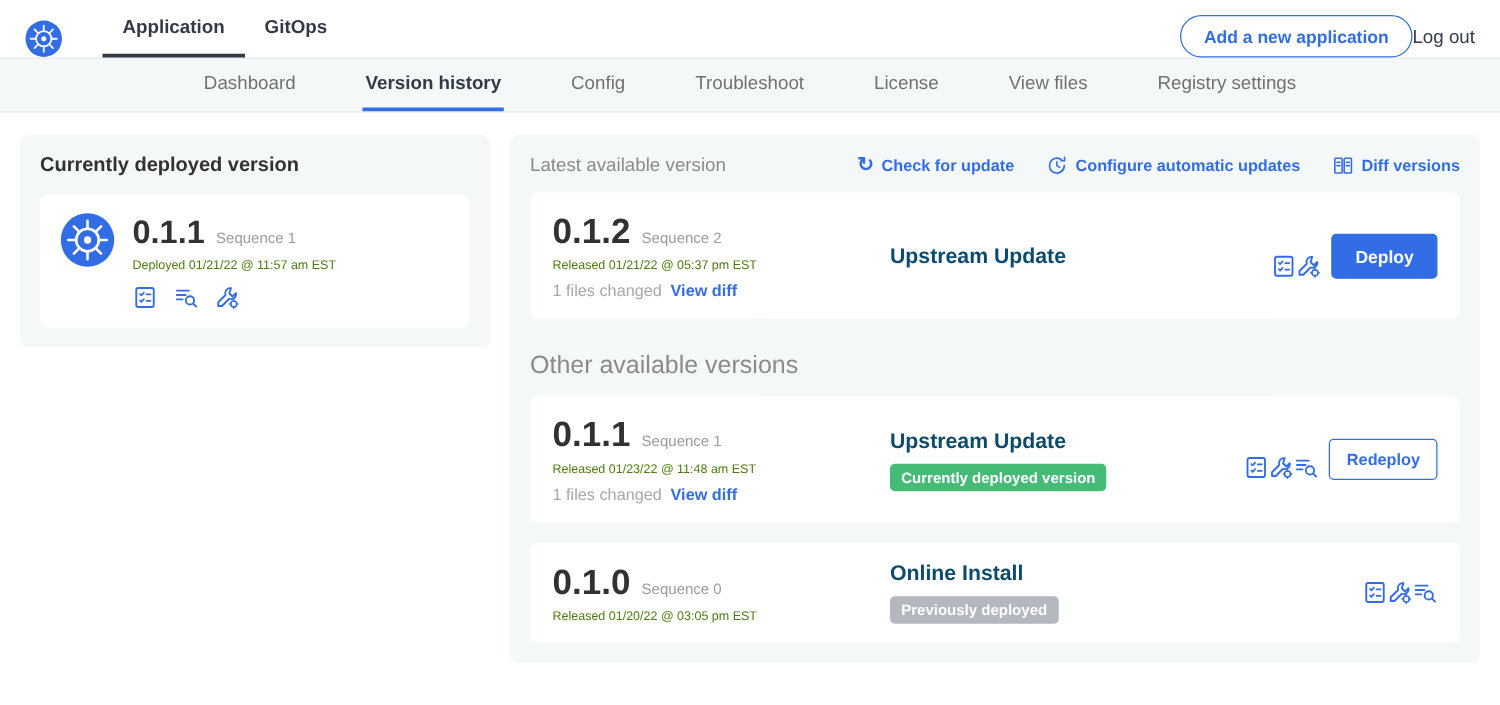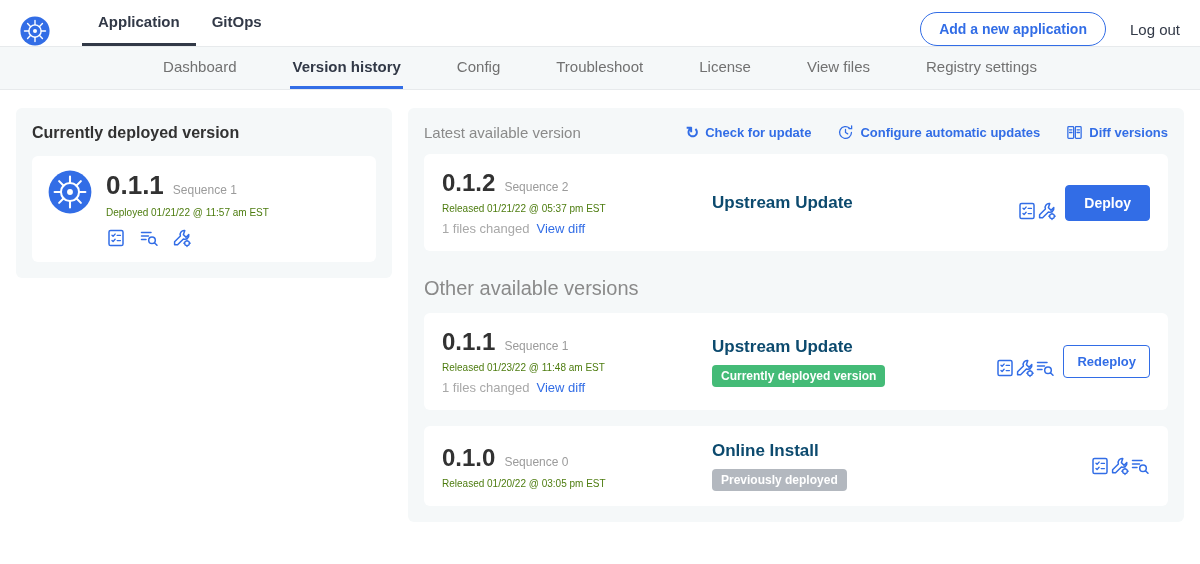--- a/index.html
+++ b/index.html
@@ -6,57 +6,57 @@
   html,body{width:1200px;height:564px}
   body{font-family:"Liberation Sans",sans-serif;background:#fff;color:#323232;overflow:hidden}
 
   
   .topbar{display:flex;align-items:flex-end;height:46px;padding:0 20px;background:#fff}
   .k8s-badge{width:30px;height:30px;flex:0 0 auto;display:block}
   .k8s-badge.big{width:44px;height:44px}
   .top-tabs{display:flex;height:100%;margin-left:32px}
   .top-tab{display:flex;align-items:center;height:100%;padding:0 16px;font-size:15px;font-weight:700;color:#323947;border-bottom:3px solid transparent;cursor:pointer}
   .top-tab.active{border-bottom-color:#323947}
-  .top-right{margin-left:auto;display:flex;align-items:center;gap:24px}
+  .top-right{margin-left:auto;display:flex;align-items:center;}
   .add-app-btn{border:1px solid var(--accent);color:var(--accent);background:#fff;border-radius:17px;padding:8px 18px;font-size:14px;font-weight:700;cursor:pointer;font-family:inherit}
   .logout{font-size:15px;color:#323947;cursor:pointer}
 
   
   .subnav{height:44px;background:#f5f8f9;border-top:1px solid #e7eaec;border-bottom:1px solid #e7eaec;display:flex;justify-content:center;gap:52px}
   .subnav-item{display:flex;align-items:center;padding:0 2px;font-size:15px;color:#717171;border-bottom:3px solid transparent;cursor:pointer}
   .subnav-item.active{color:#323947;font-weight:700;border-bottom-color:var(--accent)}
 
   
   .content{display:flex;align-items:flex-start;gap:16px;padding:18px 16px}
   .panel{background:#f5f8f9;border-radius:6px;padding:16px}
   .deployed-panel{width:376px;flex:0 0 auto}
   .deployed-panel h2{font-size:16px;font-weight:700;color:#323232}
   .card{background:#fff;border-radius:6px}
   .deployed-card{margin-top:14px;padding:14px 16px;display:flex;gap:14px}
   .dep-col{display:flex;flex-direction:column}
   .ver-line{display:flex;align-items:baseline}
-  .ver{font-size:24px;font-weight:700;color:#323232}
+  .ver{font-size:28px;font-weight:700;color:#323232}
   .ver.big{font-size:26px}
   .seq{font-size:12px;color:#9b9b9b;margin-left:9px}
   .muted{font-size:10px;color:#4d7c0f;margin-top:6px}
   .icon-row{display:flex;gap:13px;margin-top:10px}
   .icon{width:20px;height:20px;color:var(--accent);cursor:pointer;flex:0 0 auto}
 
   .versions-panel{flex:1}
   .panel-header{display:flex;align-items:center;justify-content:space-between}
   .panel-title{font-size:15px;color:#8a8a8a}
   .header-actions{display:flex;gap:26px;align-items:center}
   .hlink{display:flex;align-items:center;gap:6px;color:var(--accent);font-size:13px;font-weight:700;cursor:pointer;text-decoration:none}
   .uicon{font-size:16px;line-height:1;color:var(--accent)}
   .icon.sm{width:17px;height:17px}
 
   .version-row{margin-top:13px;padding:15px 18px;display:flex;align-items:center}
   .col-version{width:262px;flex:0 0 auto}
   .files{font-size:13px;color:#a8a8a8;margin-top:7px;display:flex;gap:7px;align-items:baseline}
-  .view-diff{color:var(--accent);font-weight:400;cursor:pointer}
+  .view-diff{color:var(--accent);font-weight:700;cursor:pointer}
   .col-source{flex:1;padding-left:8px}
   .source{font-size:17px;font-weight:700;color:#0c4a6e}
   .badge{display:inline-block;margin-top:8px;padding:4px 9px;border-radius:4px;font-size:12px;font-weight:700;color:#fff}
   .badge.green{background:var(--green)}
   .badge.gray{background:var(--gray_badge)}
   .col-actions{display:flex;align-items:flex-end;}
   .deploy-btn{background:var(--accent);color:#fff;border:1px solid var(--accent);border-radius:4px;padding:9px 18px;font-size:14px;font-weight:700;cursor:pointer;margin-left:8px;font-family:inherit}
   .redeploy-btn{background:#fff;color:var(--accent);border:1px solid var(--accent);border-radius:4px;padding:8px 13px;font-size:13px;font-weight:700;cursor:pointer;margin-left:8px;font-family:inherit}
   .other-title{margin-top:26px;font-size:20px;color:#8a8a8a}
 </style>

